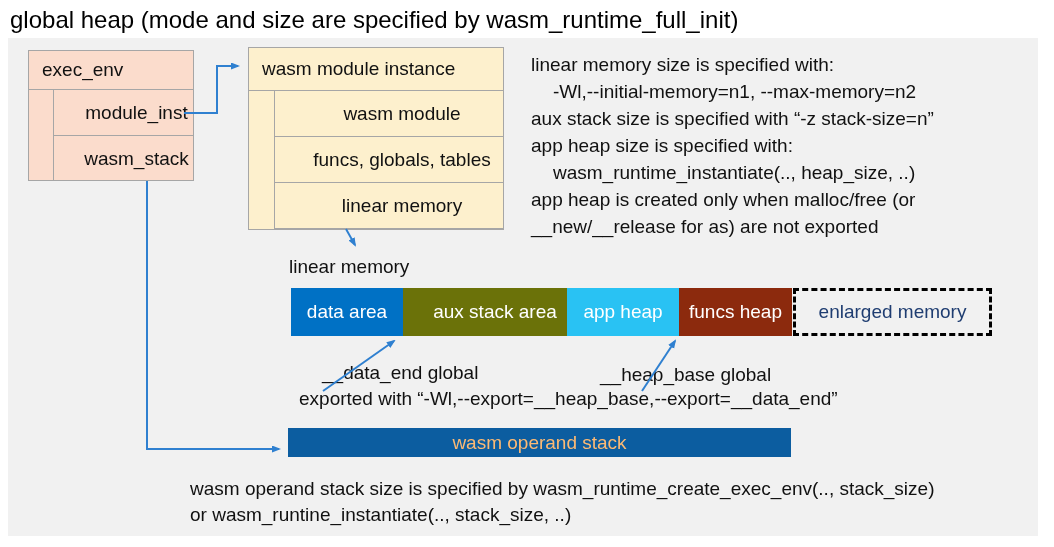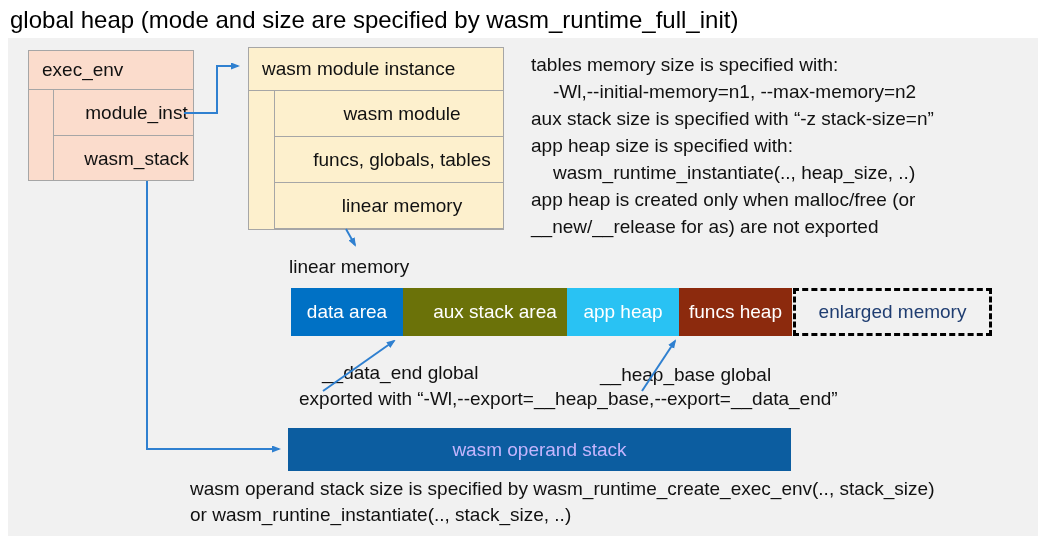--- a/index.html
+++ b/index.html
@@ -37,22 +37,22 @@
        border:3px dashed #000;display:flex;align-items:center;justify-content:center;
        font-size:19px;white-space:nowrap;}
 
   
   .ann{font-size:19px;white-space:nowrap;}
   #ann-data-end{left:322px;top:362px;}
   #ann-heap-base{left:600px;top:364px;}
   #ann-export{left:299px;top:388px;}
 
   
-  #operand-bar{left:288px;top:428px;width:503px;height:43px;display:flex;align-items:center;
-       justify-content:center;color:#c4b5fd;font-size:19px;}
+  #operand-bar{left:288px;top:428px;width:503px;height:29px;display:flex;align-items:center;
+       justify-content:center;color:#fdba74;font-size:19px;}
 
   
   .footer-line{left:190px;font-size:19px;white-space:nowrap;}
   #footer-1{top:478px;}
   #footer-2{top:504px;}
 
   #arrows{position:absolute;left:0;top:0;width:1054px;height:547px;pointer-events:none;}
 </style>
 </head>
 <body>
@@ -70,21 +70,21 @@
   </div>
 
   <div id="module-instance-box" class="abs struct-box" style="background-color: rgb(253, 240, 205);">
     <div class="box-header">wasm module instance</div>
     <div class="box-row">wasm module</div>
     <div class="box-row">funcs, globals, tables</div>
     <div class="box-row">linear memory</div>
   </div>
 
   <div id="notes" class="abs">
-    <div>tables memory size is specified with:</div>
+    <div>linear memory size is specified with:</div>
     <div class="indent">-Wl,--initial-memory=n1, --max-memory=n2</div>
     <div>aux stack size is specified with “-z stack-size=n”</div>
     <div>app heap size is specified with:</div>
     <div class="indent">wasm_runtime_instantiate(.., heap_size, ..)</div>
     <div>app heap is created only when malloc/free (or</div>
     <div>__new/__release for as) are not exported</div>
   </div>
 
   <div id="lm-label" class="abs">linear memory</div>
 

